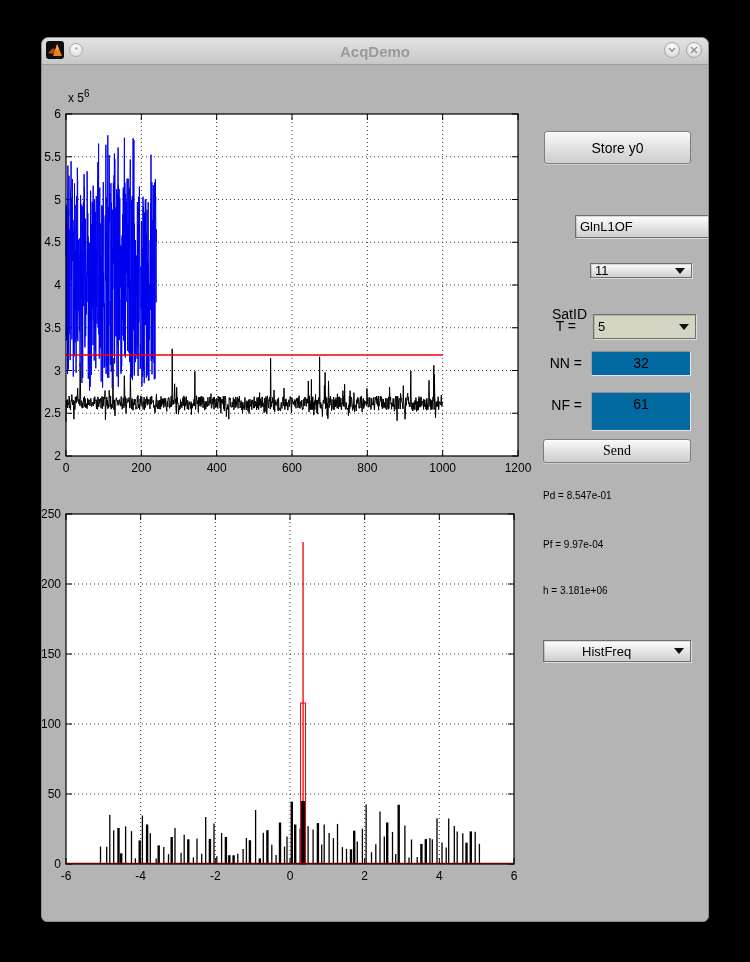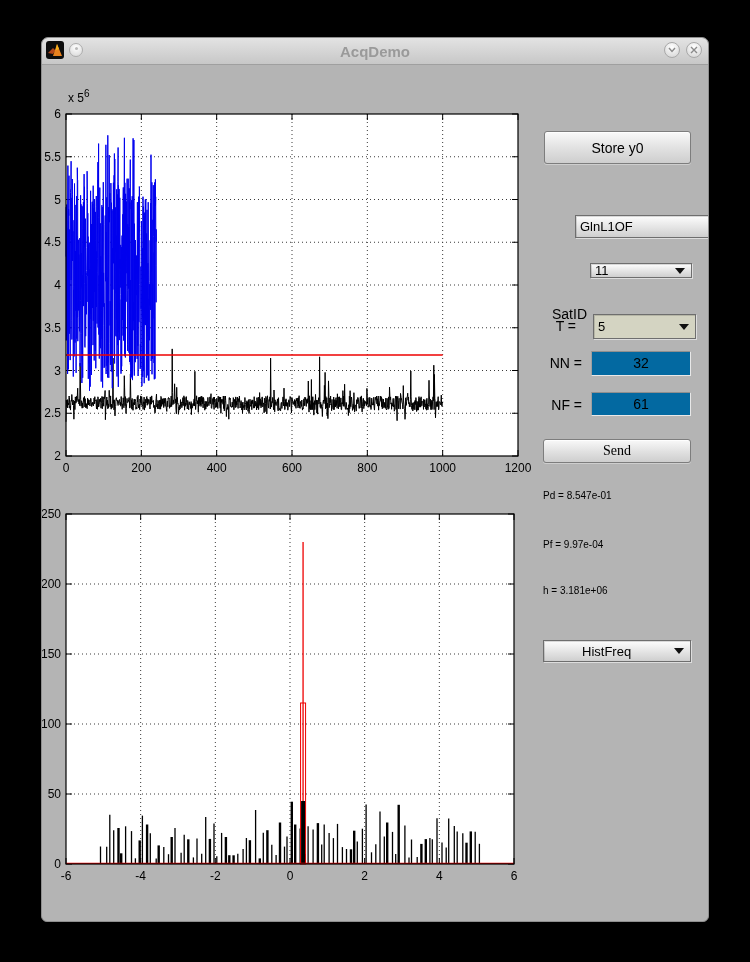--- a/index.html
+++ b/index.html
@@ -41,21 +41,21 @@
   #dd-t{left:551px;top:276px;width:103px;height:25px;background:#d4d4c2;}
   #dd-hist{left:501px;top:602px;width:148px;height:22px;padding-left:38px;}
   .lbl{position:absolute;font-size:14px;color:#000;text-align:right;}
   #lbl-satid{left:440px;top:228px;width:105px;margin-top:40px;}
   #lbl-t{left:440px;top:280px;width:94px;}
   #lbl-nn{left:440px;top:317px;width:100px;}
   #lbl-nf{left:440px;top:359px;width:100px;}
   .field{position:absolute;background:#0369a1;border:1px solid #e8e8e8;border-top-color:#8f8f8f;border-left-color:#a0a0a0;
          text-align:center;font-size:14px;color:#000;box-sizing:border-box;line-height:23px;}
   #field-nn{left:549px;top:313px;width:100px;height:25px;}
-  #field-nf{left:549px;top:354px;width:100px;height:24px;}
+  #field-nf{left:549px;top:354px;width:100px;height:39px;}
   .stat{position:absolute;font-size:10px;color:#000;}
   #stat-pd{left:501px;top:452px;}
   #stat-pf{left:501px;top:501px;}
   #stat-h{left:501px;top:547px;}
 </style>
 </head>
 <body>
 
 <div id="desktop">
   <div id="window">

